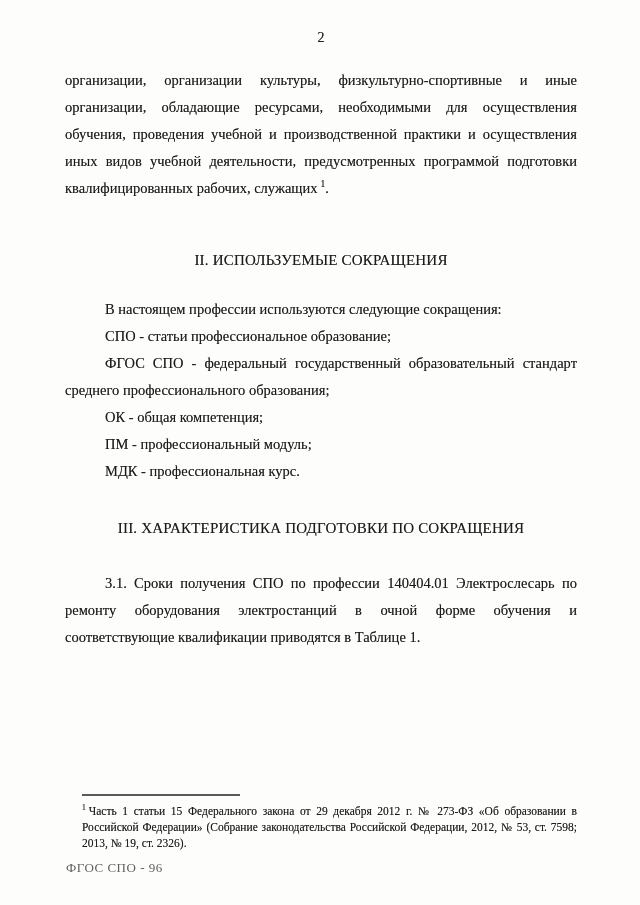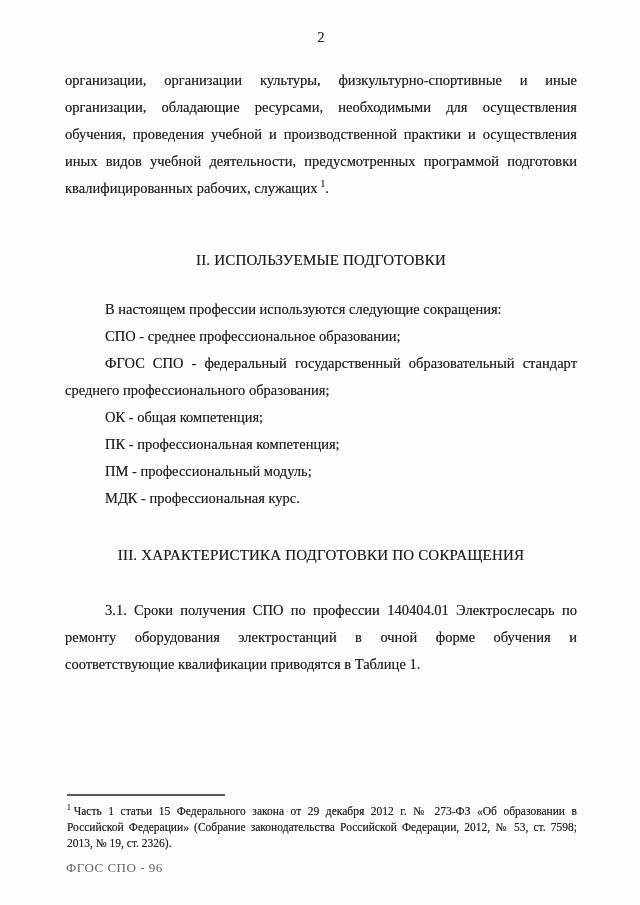--- a/index.html
+++ b/index.html
@@ -55,21 +55,21 @@
   .heading-3 { margin-top: 30px; }
   .p-31      { margin-top: 28px; }
   sup.fn-ref {
     font-size: 9.5px;
     line-height: 0;
     vertical-align: super;
     margin-left: 3px;
   }
   .footnote-area {
     position: absolute;
-    left: 67px;
+    left: 82px;
     right: 63px;
     top: 794px;
   }
   .footnote-rule {
     width: 158px;
     height: 0;
     border-top: 2px solid #5a5a5a;
     margin-bottom: 7px;
   }
   .footnote-text {
@@ -97,28 +97,27 @@
 </head>
 <body>
 
 <div class="page">
   <div class="content">
 
     <div class="page-number">2</div>
 
     <p class="p-first"><span>организации, организации культуры, физкультурно-спортивные и иные организации, обладающие ресурсами, необходимыми для осуществления обучения, проведения учебной и производственной практики и осуществления иных видов учебной деятельности, предусмотренных программой подготовки квалифицированных рабочих, служащих</span><sup class="fn-ref">1</sup><span>.</span></p>
 
-    <h2 class="heading heading-2">II. ИСПОЛЬЗУЕМЫЕ ПОДГОТОВКИ</h2>
+    <h2 class="heading heading-2">II. ИСПОЛЬЗУЕМЫЕ СОКРАЩЕНИЯ</h2>
 
     <p class="lead indent">В настоящем профессии используются следующие сокращения:</p>
 
-    <p class="indent">СПО - среднее профессиональное образовании;</p>
+    <p class="indent">СПО - статьи профессиональное образование;</p>
     <p class="indent">ФГОС СПО - федеральный государственный образовательный стандарт среднего профессионального образования;</p>
     <p class="indent">ОК - общая компетенция;</p>
-    <p class="indent">ПК - профессиональная компетенция;</p>
     <p class="indent">ПМ - профессиональный модуль;</p>
     <p class="indent">МДК - профессиональная курс.</p>
 
     <h2 class="heading heading-3">III. ХАРАКТЕРИСТИКА ПОДГОТОВКИ ПО СОКРАЩЕНИЯ</h2>
 
     <p class="p-31 indent">3.1. Сроки получения СПО по профессии 140404.01 Электрослесарь по ремонту оборудования электростанций в очной форме обучения и соответствующие квалификации приводятся в Таблице 1.</p>
 
   </div>
 
   <div class="footnote-area">

